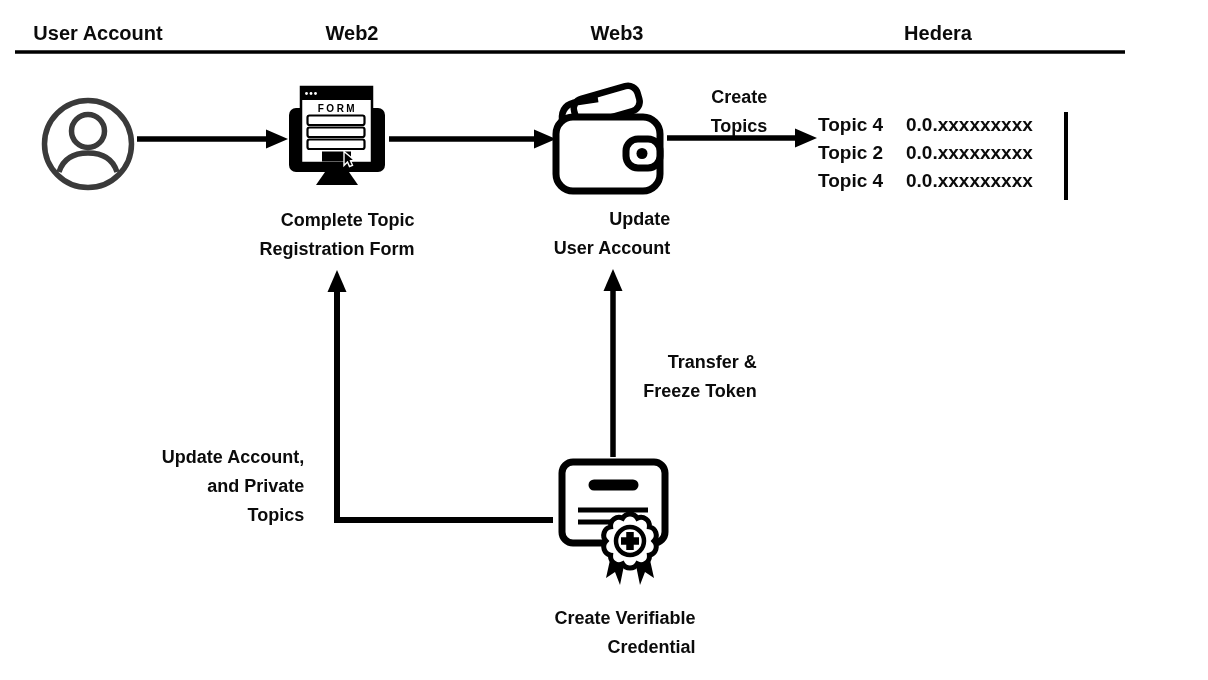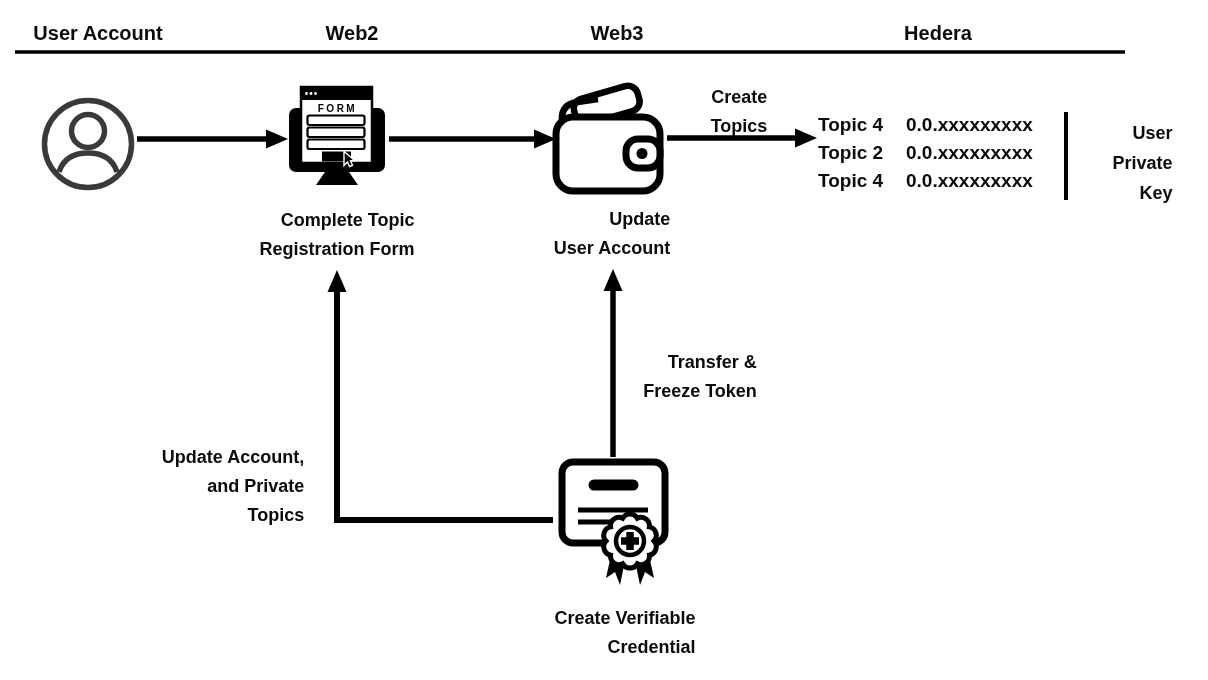--- a/index.html
+++ b/index.html
@@ -132,16 +132,14 @@
     <div class="trow">
       <span class="tname">Topic 2</span>
       <span class="tid">0.0.xxxxxxxxx</span>
     </div>
     <div class="trow">
       <span class="tname">Topic 4</span>
       <span class="tid">0.0.xxxxxxxxx</span>
     </div>
   </div>
 
-  <div class="lbl key-lbl" style="left:1137px;top:118px">User
-Private Key</div>
 
 </div>
 
 </body></html>

